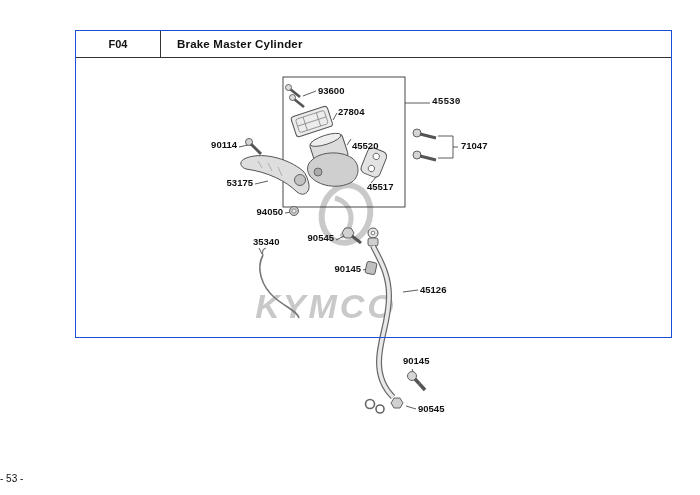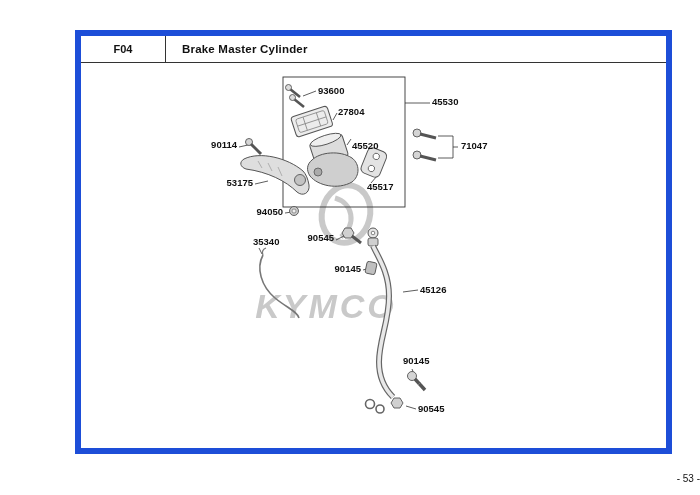--- a/index.html
+++ b/index.html
@@ -1,26 +1,26 @@
 <!DOCTYPE html>
 <html><head>
 <meta charset="utf-8">
 <style>
   * { margin:0; padding:0; box-sizing:border-box; }
   html,body { width:700px; height:495px; background:#ffffff; font-family:"Liberation Sans", sans-serif; }
   .page { position:relative; width:700px; height:495px; background:#ffffff; overflow:hidden; }
-  .frame { position:absolute; left:75px; top:30px; width:597px; height:424px; border:6px solid #1d4ed8; background:transparent; }
+  .frame { position:absolute; left:75px; top:30px; width:597px; height:308px; border:1px solid #1d4ed8; background:transparent; }
   .header-row { position:absolute; left:0; top:0; width:100%; height:27px; border-bottom:1px solid #333; display:flex; }
   .code-box { width:85px; height:100%; border-right:1px solid #333; display:flex; align-items:center; justify-content:center; font-weight:bold; font-size:11px; color:#111; }
   .title-cell { flex:1; display:flex; align-items:center; padding-left:16px; font-weight:bold; font-size:11.5px; color:#111; letter-spacing:0.2px; }
   .art { position:absolute; left:0; top:0; }
   .labels-layer { position:absolute; left:0; top:0; width:700px; height:495px; }
   .part-label { position:absolute; font-size:9.5px; font-weight:bold; color:#111; white-space:nowrap; line-height:1; }
   .part-label.right { transform:translateX(-100%); }
-  .footer { position:absolute; left:0; top:473px; width:100%; text-align:right; font-size:10px; color:#111; }
+  .footer { position:absolute; left:0; top:473px; width:100%; text-align:left; font-size:10px; color:#111; }
 </style>
 </head>
 <body>
 
 <div class="page">
 
   <svg class="art" width="700" height="495" viewBox="0 0 700 495">
 
     <g fill="none" stroke="#c9c9c9">
       <ellipse cx="346" cy="214" rx="24" ry="29" stroke-width="6" transform="rotate(14 346 214)"></ellipse>
@@ -147,21 +147,21 @@
 
   <div class="frame">
     <div class="header-row">
       <div class="code-box">F04</div>
       <div class="title-cell">Brake Master Cylinder</div>
     </div>
   </div>
 
   <div class="labels-layer" id="labels-layer">
       <div class="part-label" style="left: 318px; top: 86px;">93600</div>
-      <div class="part-label" style="left: 432px; top: 97px;">45530</div>
+      <div class="part-label" style="left: 432px; top: 97px; font-family: Liberation Mono, monospace;">45530</div>
       <div class="part-label" style="left: 338px; top: 107px;">27804</div>
       <div class="part-label" style="left: 352px; top: 133px; margin-top: 8px;">45520</div>
       <div class="part-label" style="left: 461px; top: 141px;">71047</div>
       <div class="part-label right" style="left: 237px; top: 140px; text-align: center;">90114</div>
       <div class="part-label right" style="left: 253px; top: 178px;">53175</div>
       <div class="part-label" style="left: 367px; top: 182px;">45517</div>
       <div class="part-label right" style="left: 283px; top: 207px;">94050</div>
       <div class="part-label right" style="left: 334px; top: 233px;">90545</div>
       <div class="part-label" style="left: 253px; top: 237px;">35340</div>
       <div class="part-label right" style="left: 361px; top: 264px;">90145</div>

